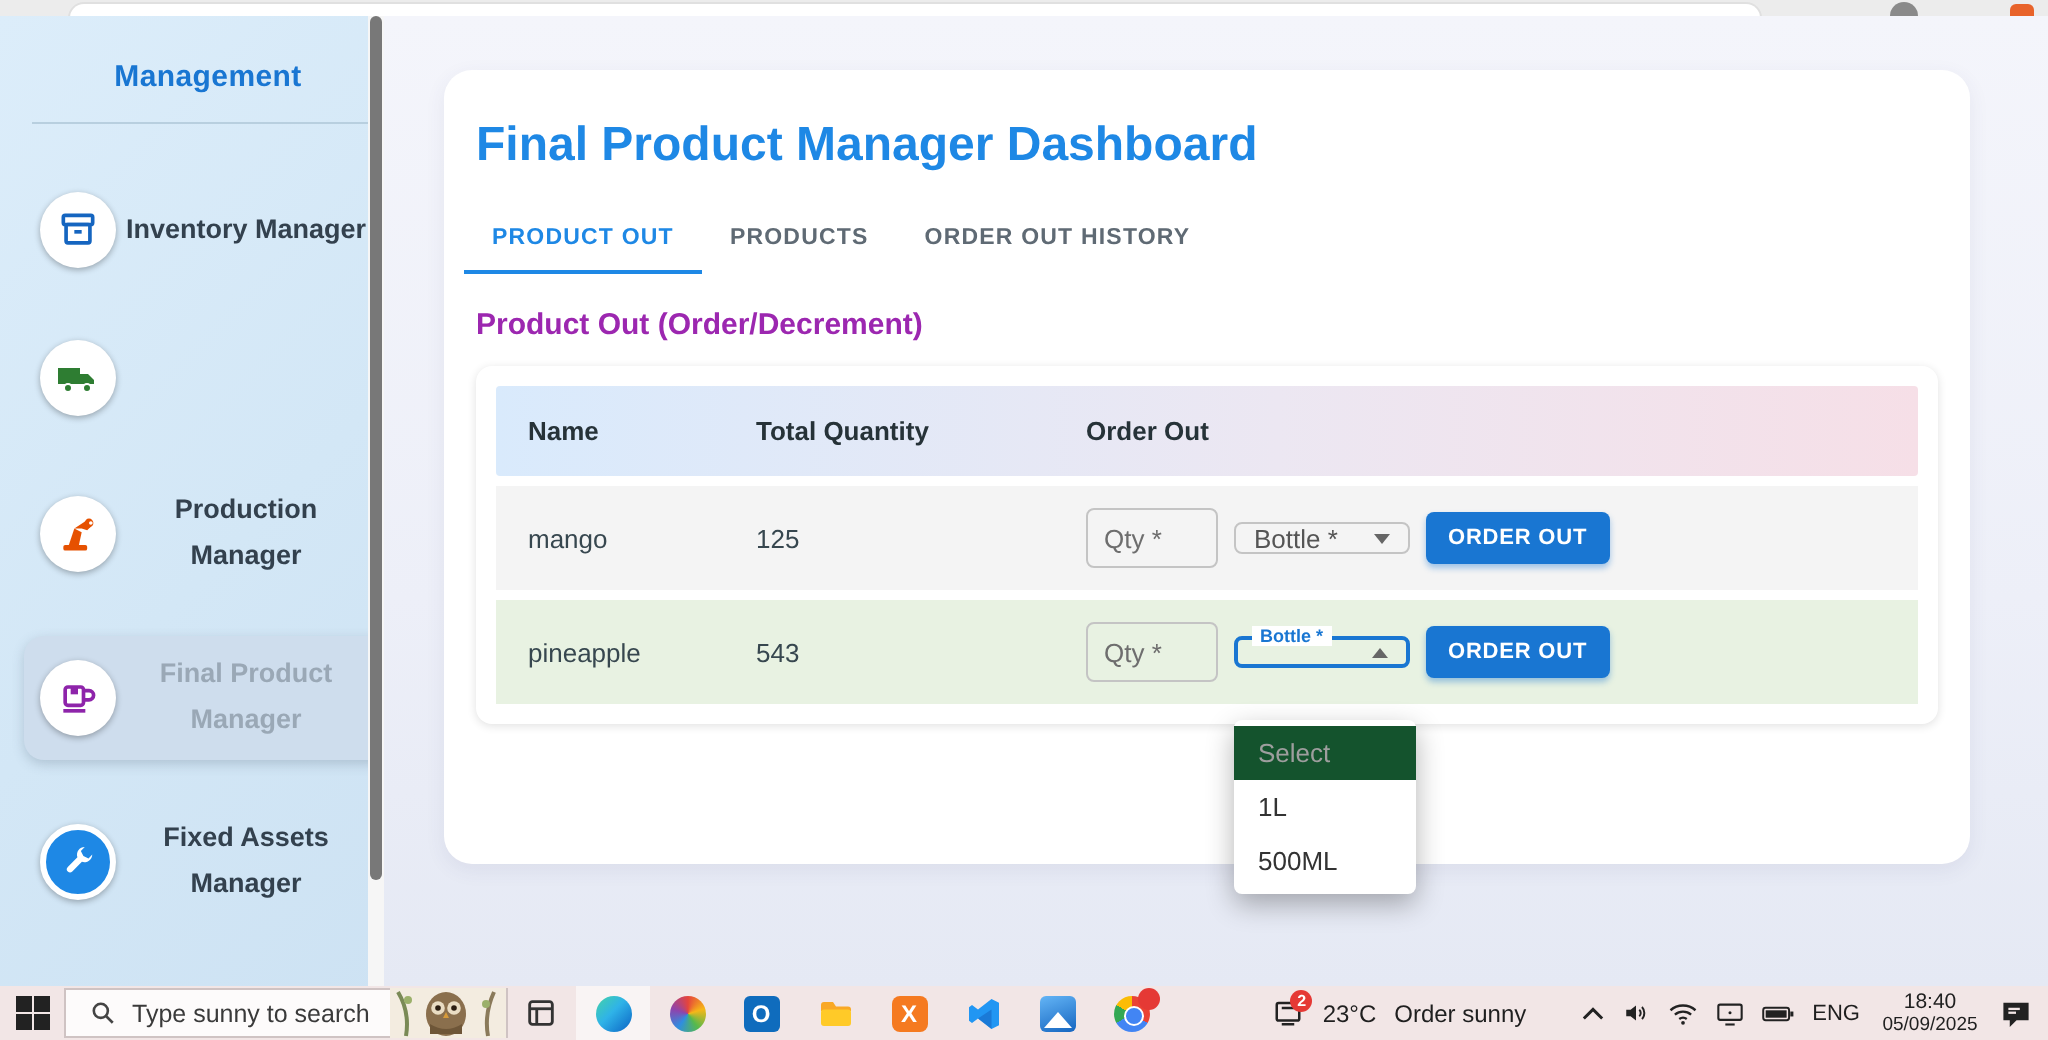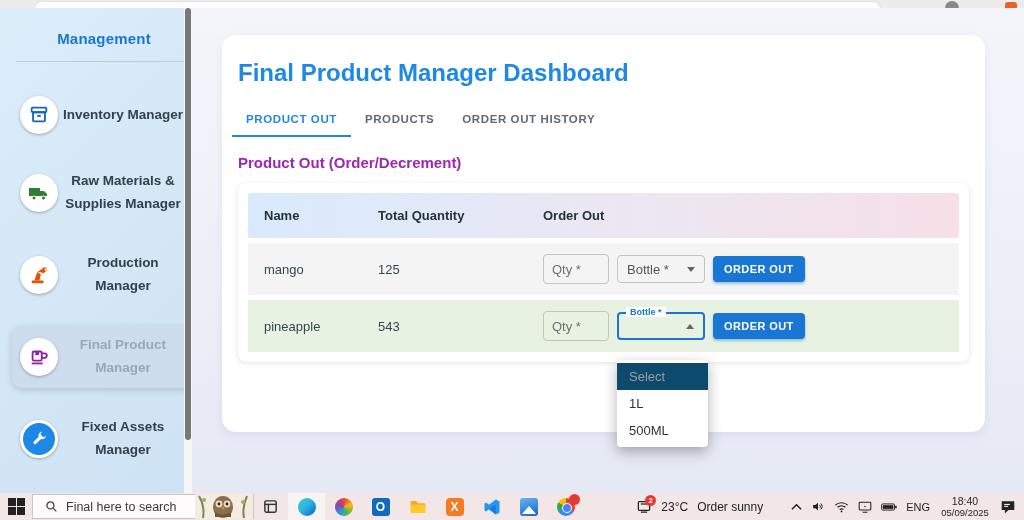--- a/index.html
+++ b/index.html
@@ -46,31 +46,31 @@
     font-size:13px; font-weight:bold; color:#263238; }
   .t-row { display:flex; align-items:center; height:52px; margin-top:5px; font-size:13px; color:#37474f; }
   .t-row.gray { background:#f4f4f4; }
   .t-row.green { background:#e8f2e2; }
   .c-name { width:130px; padding-left:16px; }
   .c-qty { width:165px; }
   .c-order { flex:1; display:flex; align-items:center; gap:8px; }
 
   .qty-input { width:66px; height:30px; border:1px solid #c4c4c4; border-radius:4px; background:transparent; padding:0 8px; font-size:13px; color:#333; font-family:"Liberation Sans",sans-serif; }
   .qty-input::placeholder { color:#6e6e6e; }
-  .select-box { width:88px; height:28px; border:1px solid #c4c4c4; border-radius:4px; display:flex; align-items:center; justify-content:space-between; padding:0 9px; color:#555; font-size:13px; cursor:pointer; background:transparent; }
+  .select-box { width:88px; height:16px; border:1px solid #c4c4c4; border-radius:4px; display:flex; align-items:center; justify-content:space-between; padding:0 9px; color:#555; font-size:13px; cursor:pointer; background:transparent; }
   .caret-down { width:0; height:0; border-left:4px solid transparent; border-right:4px solid transparent; border-top:5px solid #666; }
   .caret-up { width:0; height:0; border-left:4px solid transparent; border-right:4px solid transparent; border-bottom:5px solid #666; }
   .select-box.focused { position:relative; border:2px solid #1976d2; justify-content:flex-end; }
   .float-label { position:absolute; top:-7px; left:7px; background:#fff; padding:0 4px; font-size:9px; color:#1976d2; font-weight:bold; }
   .order-btn { background:#1976d2; color:#fff; border:none; border-radius:4px; font-size:11px; font-weight:bold; letter-spacing:.4px; padding:7px 11px; cursor:pointer; box-shadow:0 2px 3px rgba(25,118,210,.4); font-family:"Liberation Sans",sans-serif; }
 
   .dd-menu { position:absolute; left:395px; top:325px; width:91px; background:#fff; border-radius:4px;
     box-shadow:0 5px 14px rgba(0,0,0,.3); z-index:40; padding:3px 0; }
   .dd-item { height:27px; line-height:27px; padding-left:12px; font-size:13px; color:#333; cursor:pointer; }
-  .dd-item.placeholder { color:#9e9e9e; background:#0c4a6e; }
+  .dd-item.placeholder { color:#9e9e9e; background:#14532d; }
 
   
   .taskbar { position:absolute; left:0; top:493px; width:1024px; height:27px; background:#f2e6e6; overflow:hidden; }
   .tb-start { position:absolute; left:8px; top:5px; width:17px; height:17px; cursor:pointer; }
   .tb-search { position:absolute; left:32px; top:1px; width:222px; height:25px; background:#fdfbfb; border:1px solid #cfc3c3; display:flex; align-items:center; cursor:text; }
   .tb-search .mag { margin:0 8px 0 12px; }
   .tb-search .ph { font-size:12.5px; color:#3a3a3a; flex:1; }
   .owl-art { width:58px; height:25px; }
   .tb-taskview { position:absolute; left:262px; top:5px; cursor:pointer; }
   .tb-icons { position:absolute; left:288px; top:0; height:27px; display:flex; }
@@ -123,21 +123,20 @@
 
       <div class="sb-item">
         <div class="sb-icon">
           <svg width="24" height="24" viewBox="0 0 24 24" fill="#2e7d32">
             <rect x="2" y="7" width="11" height="8"></rect>
               <path d="M13 10h4l3 3v2h-7z"></path>
             <circle cx="7" cy="17" r="2" fill="#2e7d32" stroke="#fff" stroke-width="1"></circle>
             <circle cx="16.5" cy="17" r="2" fill="#2e7d32" stroke="#fff" stroke-width="1"></circle>
           </svg>
         </div>
-        <div class="sb-label">Raw Materials &amp; Supplies Manager</div>
       </div>
 
       <div class="sb-item">
         <div class="sb-icon">
           <svg width="22" height="22" viewBox="0 0 24 24" fill="#e65100">
             <rect x="4" y="18" width="13" height="3" rx="1"></rect>
             <path d="M7 18l3-9 4 2-1.5 7z"></path>
             <path d="M10 9l6-4 3 3-2 2-3-1z"></path>
             <circle cx="18" cy="6" r="2.4"></circle>
             <circle cx="19" cy="6" r="1" fill="#fff"></circle>
@@ -237,21 +236,21 @@
       <rect x="9" y="0" width="8" height="8" fill="#222"></rect>
     <rect x="0" y="9" width="8" height="8" fill="#222"></rect>
       <rect x="9" y="9" width="8" height="8" fill="#222"></rect>
   </svg>
 
   <div class="tb-search">
     <svg class="mag" width="13" height="13" viewBox="0 0 24 24" fill="none" stroke="#444" stroke-width="2.4">
       <circle cx="10" cy="10" r="6.5"></circle>
         <line x1="15" y1="15" x2="21" y2="21"></line>
     </svg>
-    <span class="ph">Final here to search</span>
+    <span class="ph">Type sunny to search</span>
     <svg class="owl-art" viewBox="0 0 58 25">
       <rect width="58" height="25" fill="#f3ece0"></rect>
       <path d="M4 2 q6 10 4 22" stroke="#7a8a56" stroke-width="2" fill="none"></path>
       <path d="M52 2 q-5 11 -3 22" stroke="#8a7a5a" stroke-width="2" fill="none"></path>
       <ellipse cx="28" cy="13" rx="10" ry="11" fill="#8a6f4d"></ellipse>
       <circle cx="24" cy="10" r="3.4" fill="#e9dcc3"></circle>
         <circle cx="32" cy="10" r="3.4" fill="#e9dcc3"></circle>
       <circle cx="24" cy="10" r="1.4" fill="#2b1e12"></circle>
         <circle cx="32" cy="10" r="1.4" fill="#2b1e12"></circle>
       <polygon points="28,12 26.5,15 29.5,15" fill="#d79b3a"></polygon>

